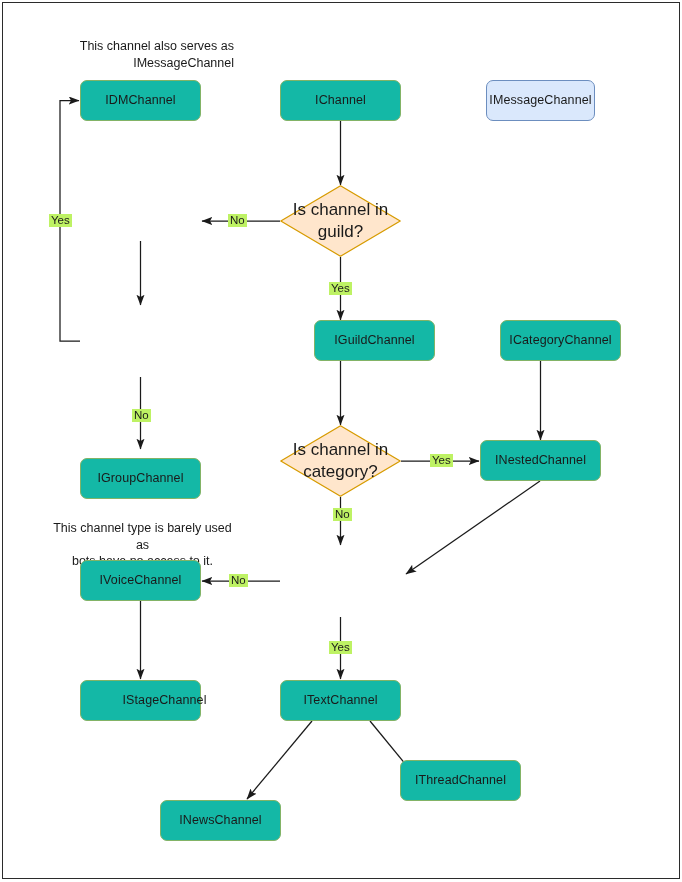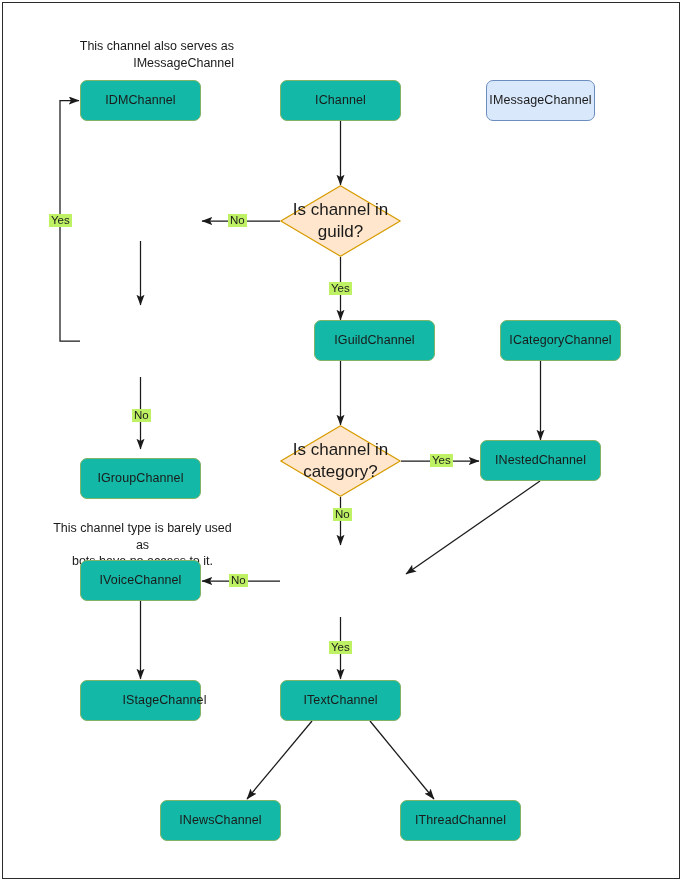--- a/index.html
+++ b/index.html
@@ -169,21 +169,21 @@
   <div class="node box" style="left:480px; top:440px; width:121px; height:41px;">INestedChannel</div>
 
   <div class="node box" style="left:80px; top:560px; width:121px; height:41px;">IVoiceChannel</div>
 
   <div class="node box" style="left:80px; top:680px; width:121px; height:41px;padding-left:48px;">IStageChannel</div>
 
   <div class="node box" style="left:160px; top:800px; width:121px; height:41px;">INewsChannel</div>
 
   <div class="node box" style="left:280px; top:680px; width:121px; height:41px;">ITextChannel</div>
 
-  <div class="node box" style="left:400px; top:800px; width:121px; height:41px;">IThreadChannel</div>
+  <div class="node box" style="left:400px; top:760px; width:121px; height:41px;">IThreadChannel</div>
 
   <div class="diamond-wrap" style="left:280px; top:185px; width:121px; height:72px;">
     <svg width="121" height="72" viewBox="0 0 121 72">
       <polygon points="60.5,0.8 120.2,36 60.5,71.2 0.8,36" fill="#ffe6cc" stroke="#d79b00" stroke-width="1.3" stroke-linejoin="round"></polygon>
     </svg>
     <div class="diamond-label">Is channel in
 guild?</div>
   </div>
 
 

